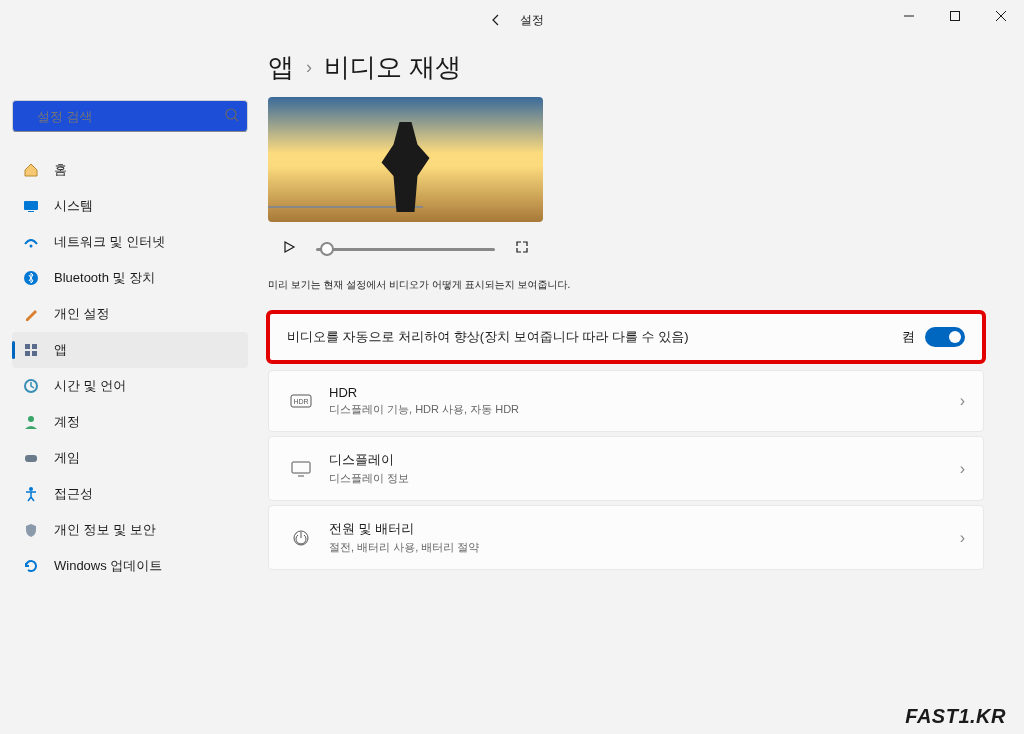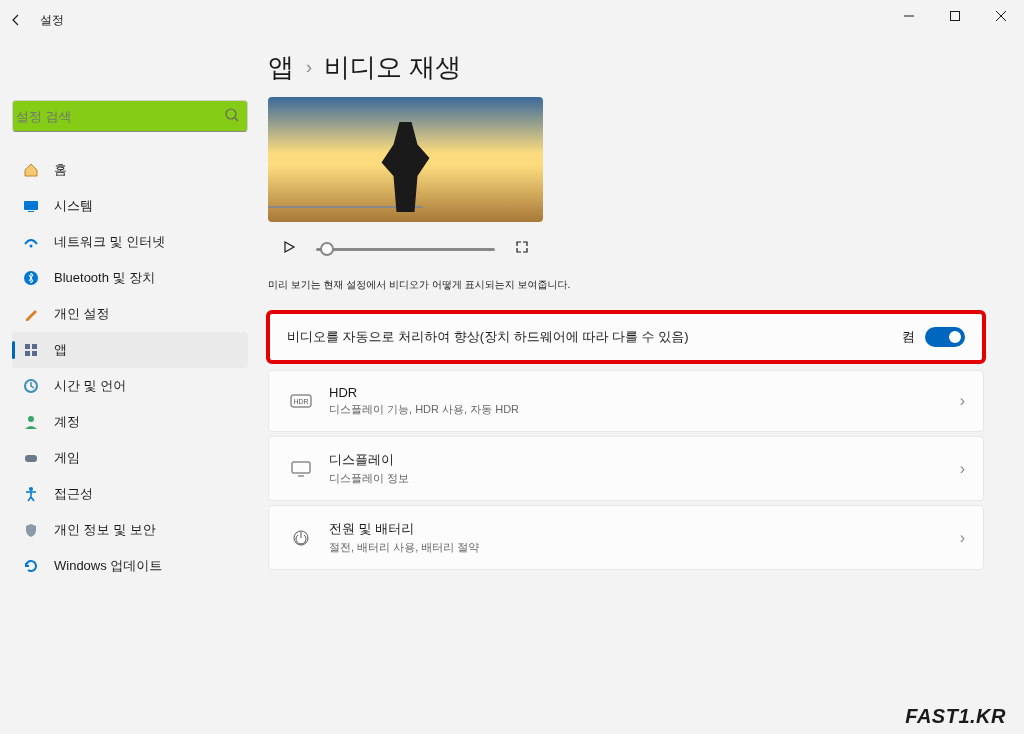--- a/index.html
+++ b/index.html
@@ -1,28 +1,28 @@
 <!DOCTYPE html>
 <html><head>
 <meta charset="utf-8">
 <style>
 * { box-sizing: border-box; margin: 0; padding: 0; font-family: "Segoe UI", "Malgun Gothic", sans-serif; }
 body { background: #f3f3f3; width: 1024px; height: 734px; overflow: hidden; color: #1a1a1a; position: relative; }
 
-.titlebar { height: 40px; display: flex; align-items: center; padding: 0 0; }
+.titlebar { height: 40px; display: flex; align-items: center; padding: 0 0; justify-content: center; }
 .titlebar .back { width: 32px; height: 32px; display: flex; align-items: center; justify-content: center; cursor: pointer; }
 .titlebar .title { font-size: 12px; margin-left: 8px; }
 .window-controls { position: absolute; top: 0; right: 0; display: flex; }
 .window-controls div { width: 46px; height: 32px; display: flex; align-items: center; justify-content: center; cursor: pointer; }
 .window-controls svg { stroke: #1a1a1a; }
 
 .layout { display: flex; height: calc(100% - 40px); }
 .sidebar { width: 260px; padding: 0 12px; }
 .search { position: relative; margin-bottom: 20px; margin-top: 60px; }
-.search input { width: 100%; height: 32px; border: 1px solid #d0d0d0; border-bottom: 1px solid #888; border-radius: 4px; padding: 0 30px 0 3px; background: #84cc16; font-size: 13px; }
+.search input { width: 100%; height: 32px; border: 1px solid #d0d0d0; border-bottom: 1px solid #888; border-radius: 4px; padding: 0 30px 0 24px; background: #1d4ed8; font-size: 13px; }
 .search .icon { position: absolute; right: 8px; top: 7px; }
 .nav { list-style: none; }
 .nav li { display: flex; align-items: center; height: 36px; padding: 0 10px; border-radius: 4px; cursor: pointer; font-size: 13px; gap: 14px; }
 .nav li.active { background: #eaeaea; position: relative; }
 .nav li.active::before { content: ""; position: absolute; left: 0; top: 9px; bottom: 9px; width: 3px; background: #0067c0; border-radius: 2px; }
 .nav .ico { width: 18px; height: 18px; display: flex; align-items: center; justify-content: center; }
 
 .main { flex: 1; padding: 10px 40px 0 8px; overflow-y: auto; }
 .breadcrumb { font-size: 26px; display: flex; align-items: center; gap: 12px; margin-bottom: 12px; }
 .breadcrumb .sep { color: #888; font-size: 18px; }
@@ -221,21 +221,21 @@
       <div class="track">
           <div class="thumb"></div>
         </div>
       <span class="expand"><svg width="14" height="14" viewBox="0 0 14 14">
             <path d="M2 6 L2 2 L6 2 M8 2 L12 2 L12 6 M12 8 L12 12 L8 12 M6 12 L2 12 L2 8" fill="none" stroke="#1a1a1a" stroke-width="1.2"></path>
           </svg></span>
     </div>
     <div class="preview-note">미리 보기는 현재 설정에서 비디오가 어떻게 표시되는지 보여줍니다.</div>
 
     <div class="card highlighted">
-      <div class="label">비디오를 자동으로 처리하여 향상(장치 하드웨어에 따라 다를 수 있음)</div>
+      <div class="label">비디오를 자동으로 처리하여 향상(장치 보여줍니다 따라 다를 수 있음)</div>
       <div class="toggle">
         <span>켬</span>
         <div class="switch on">
             <div class="knob"></div>
           </div>
       </div>
     </div>
 
 
 

